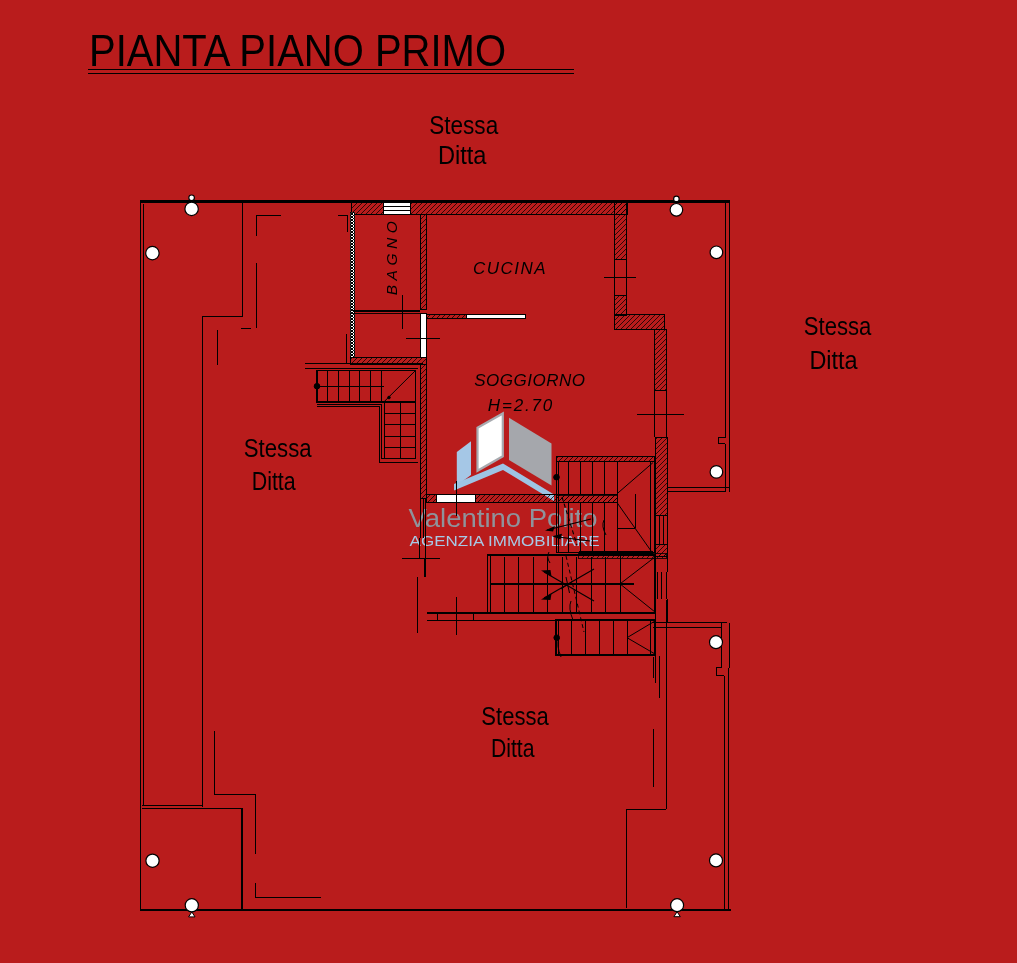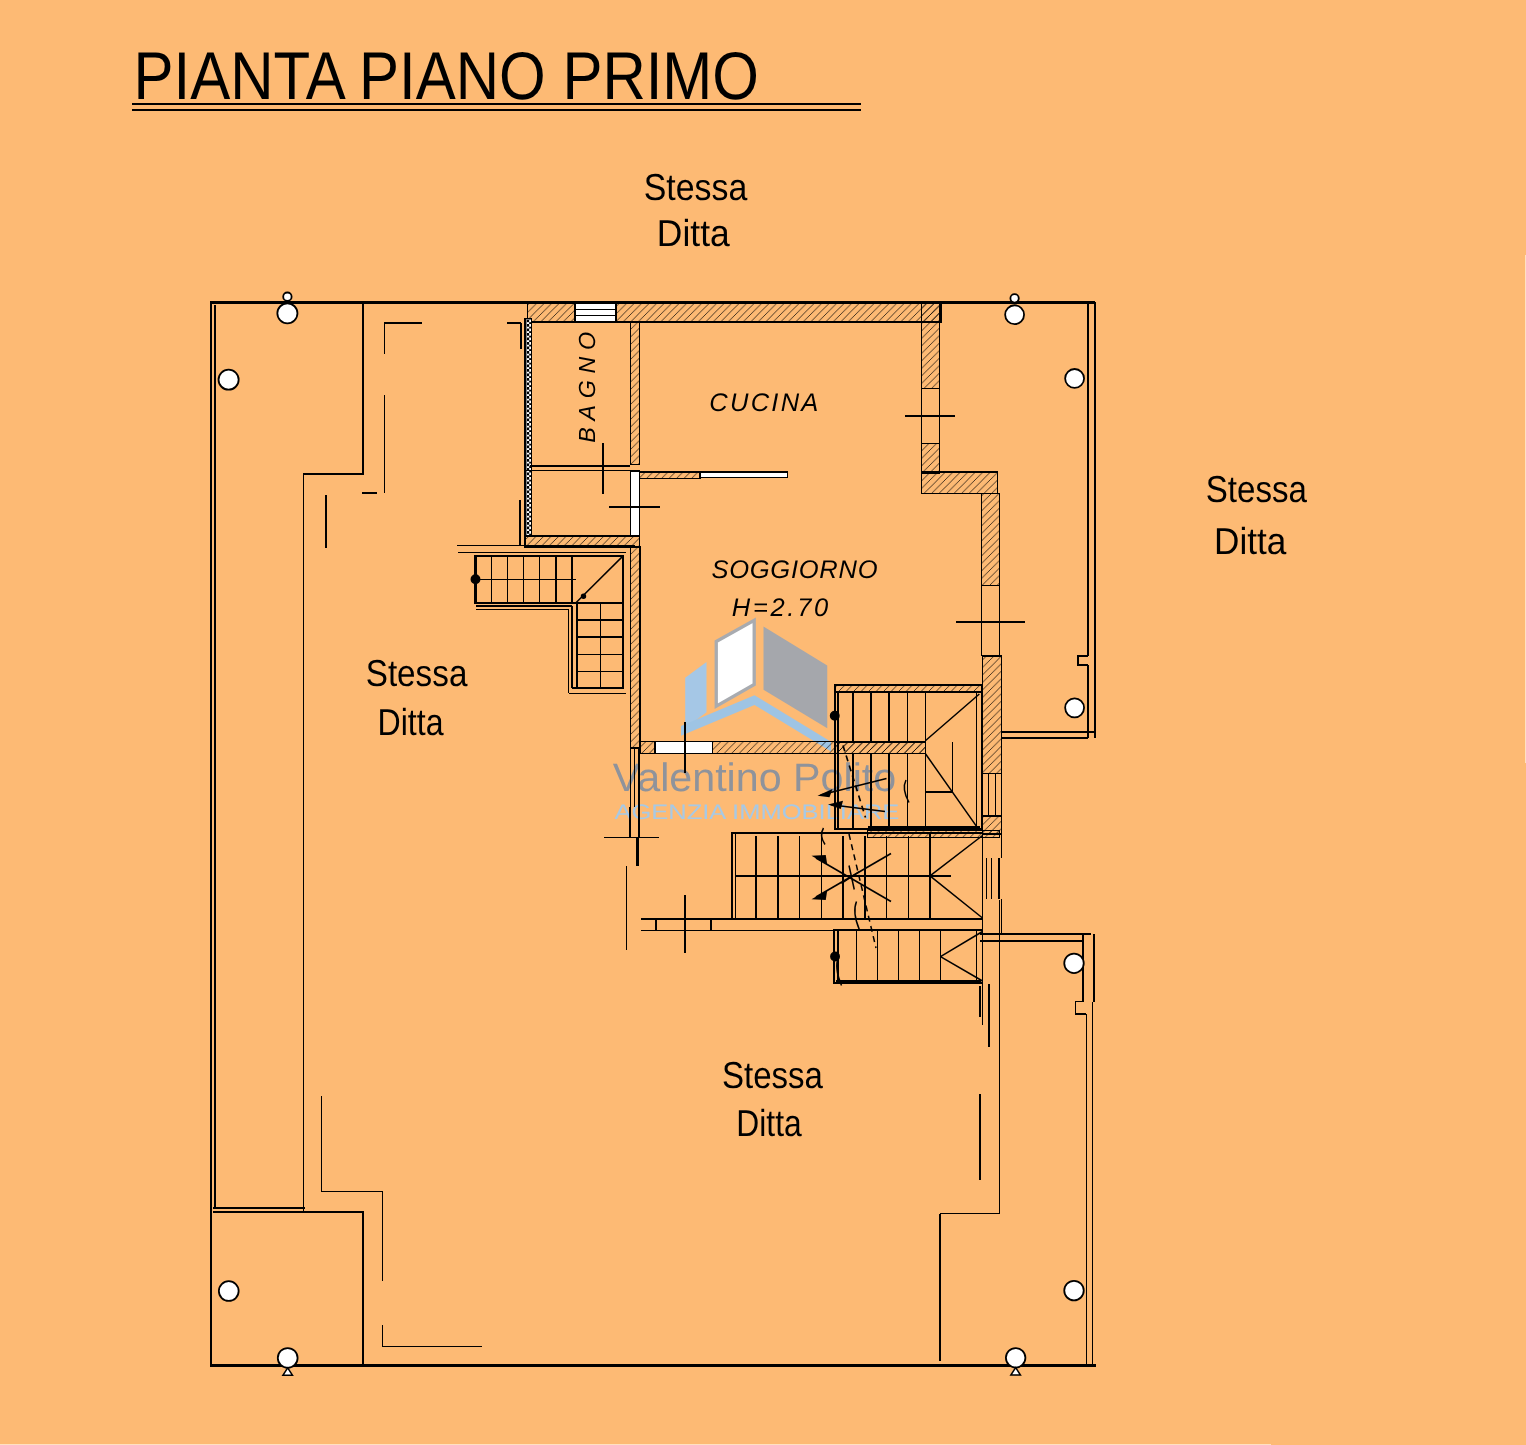--- a/index.html
+++ b/index.html
@@ -1,16 +1,16 @@
 <!DOCTYPE html>
 <html><head>
 <meta charset="utf-8">
 <style>
 html,body{margin:0;padding:0;background:#fff;}
-#page{position:relative;width:1017px;height:963px;background:#fdba74;overflow:hidden;
+#page{position:relative;width:1017px;height:963px;background:#b91c1c;overflow:hidden;
 font-family:"Liberation Sans",sans-serif;}
 svg{position:absolute;left:0;top:0;}
 </style>
 </head>
 <body>
 <div id="page">
 <svg width="1017" height="963" viewBox="0 0 1017 963" shape-rendering="crispEdges">
 <defs>
 <pattern id="h" width="5" height="5" patternUnits="userSpaceOnUse">
 <path d="M-1,6 L6,-1 M-1,1 L1,-1 M4,6 L6,4" stroke="#000" stroke-width="0.75" fill="none"></path>

